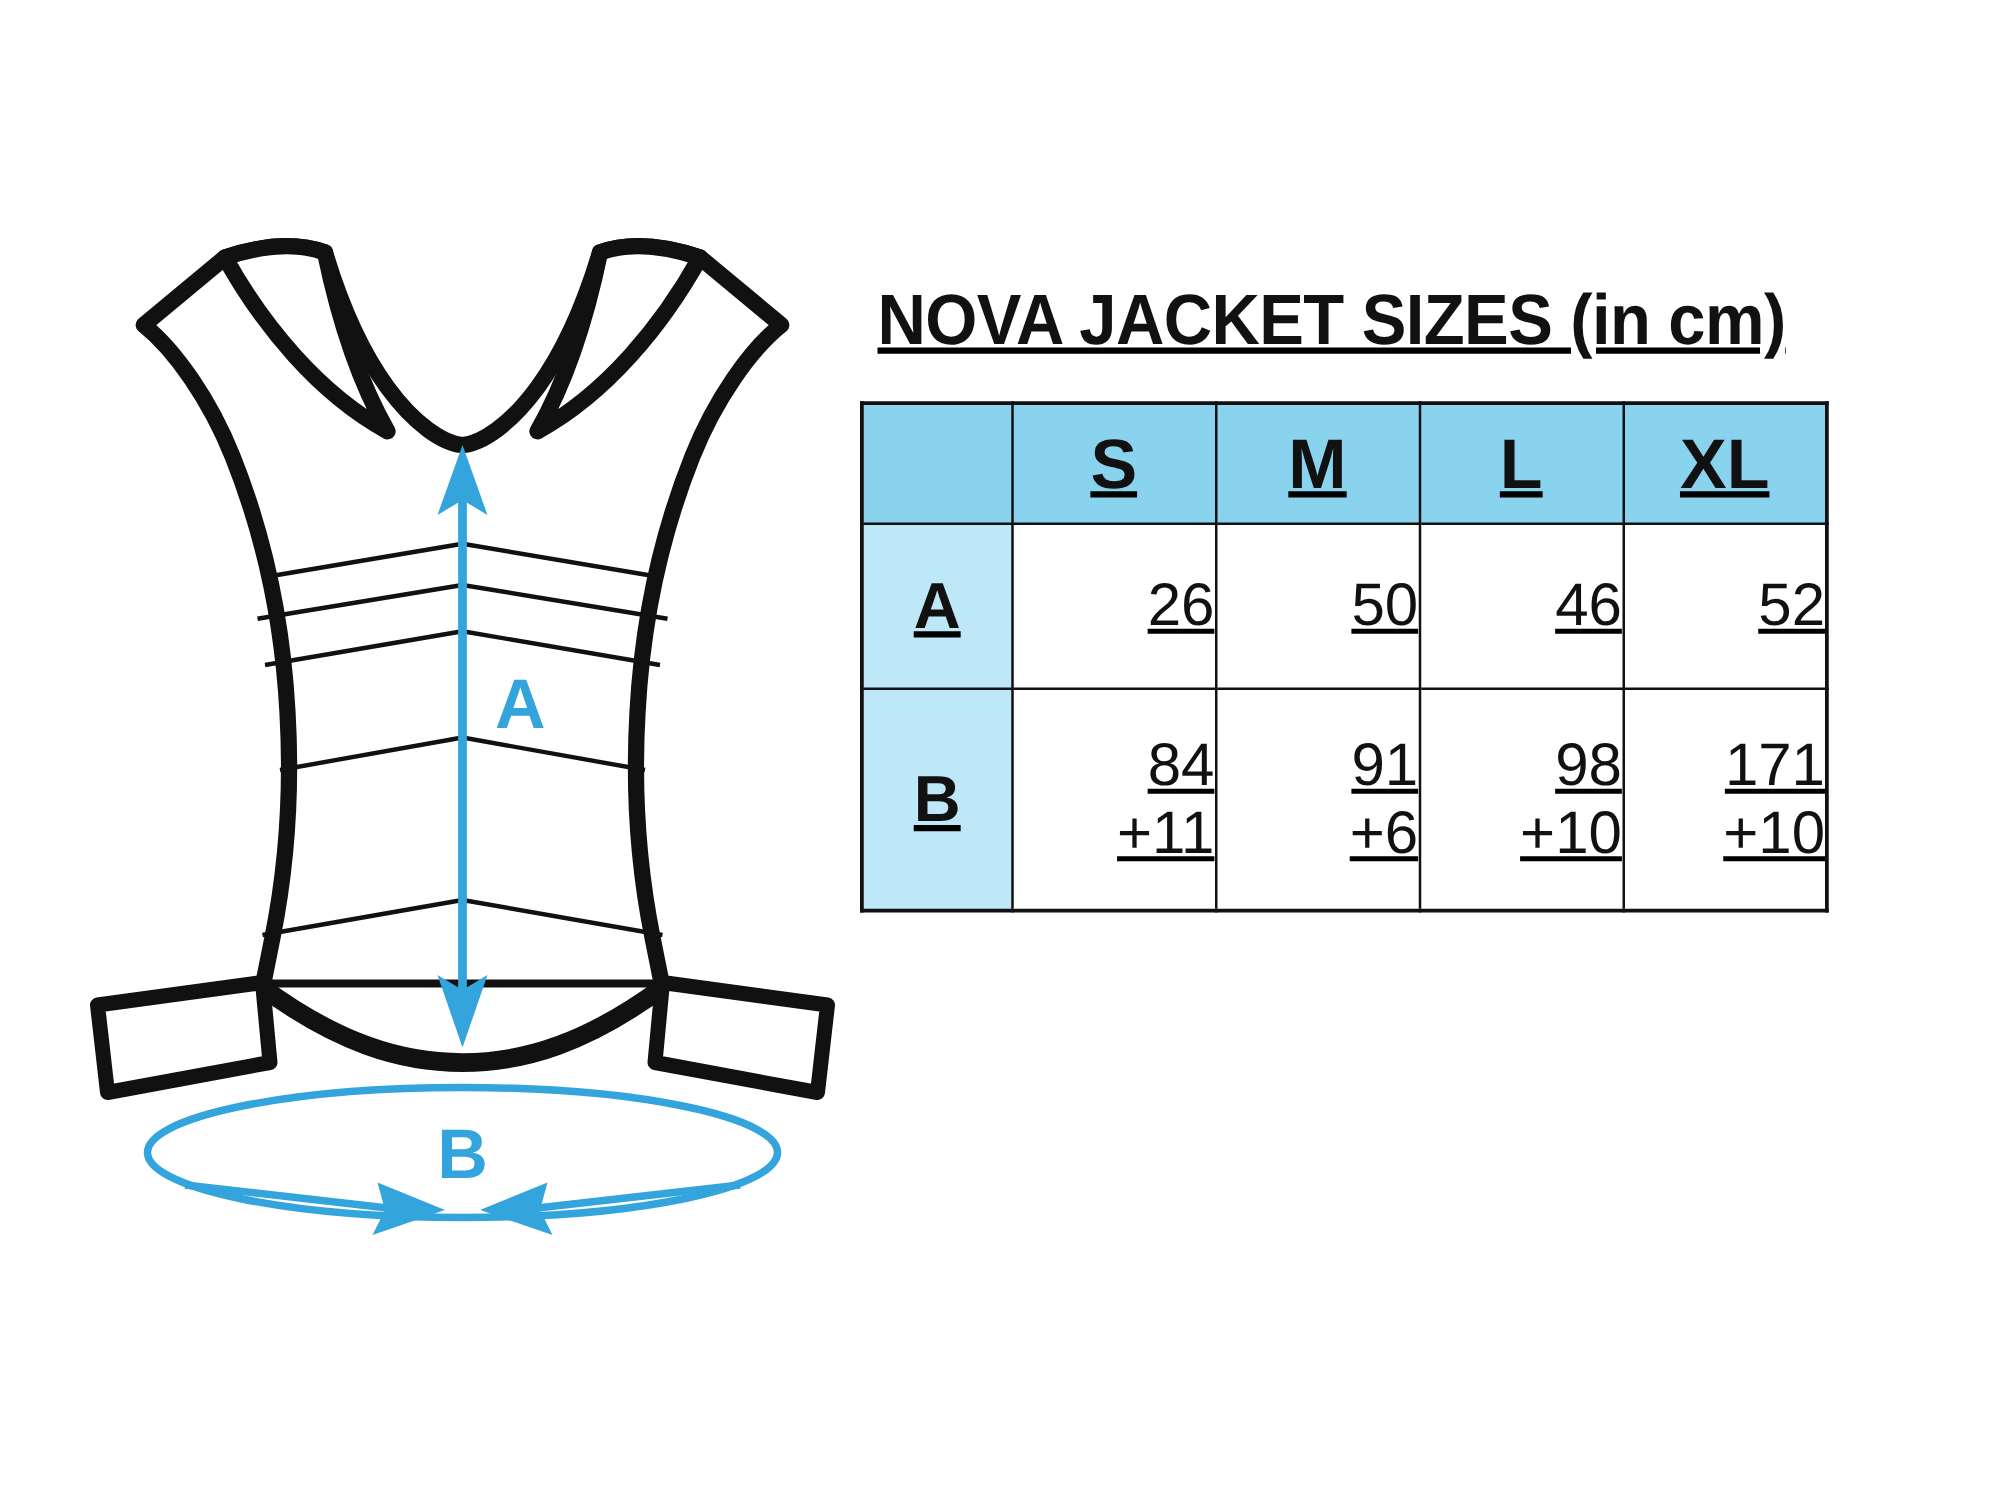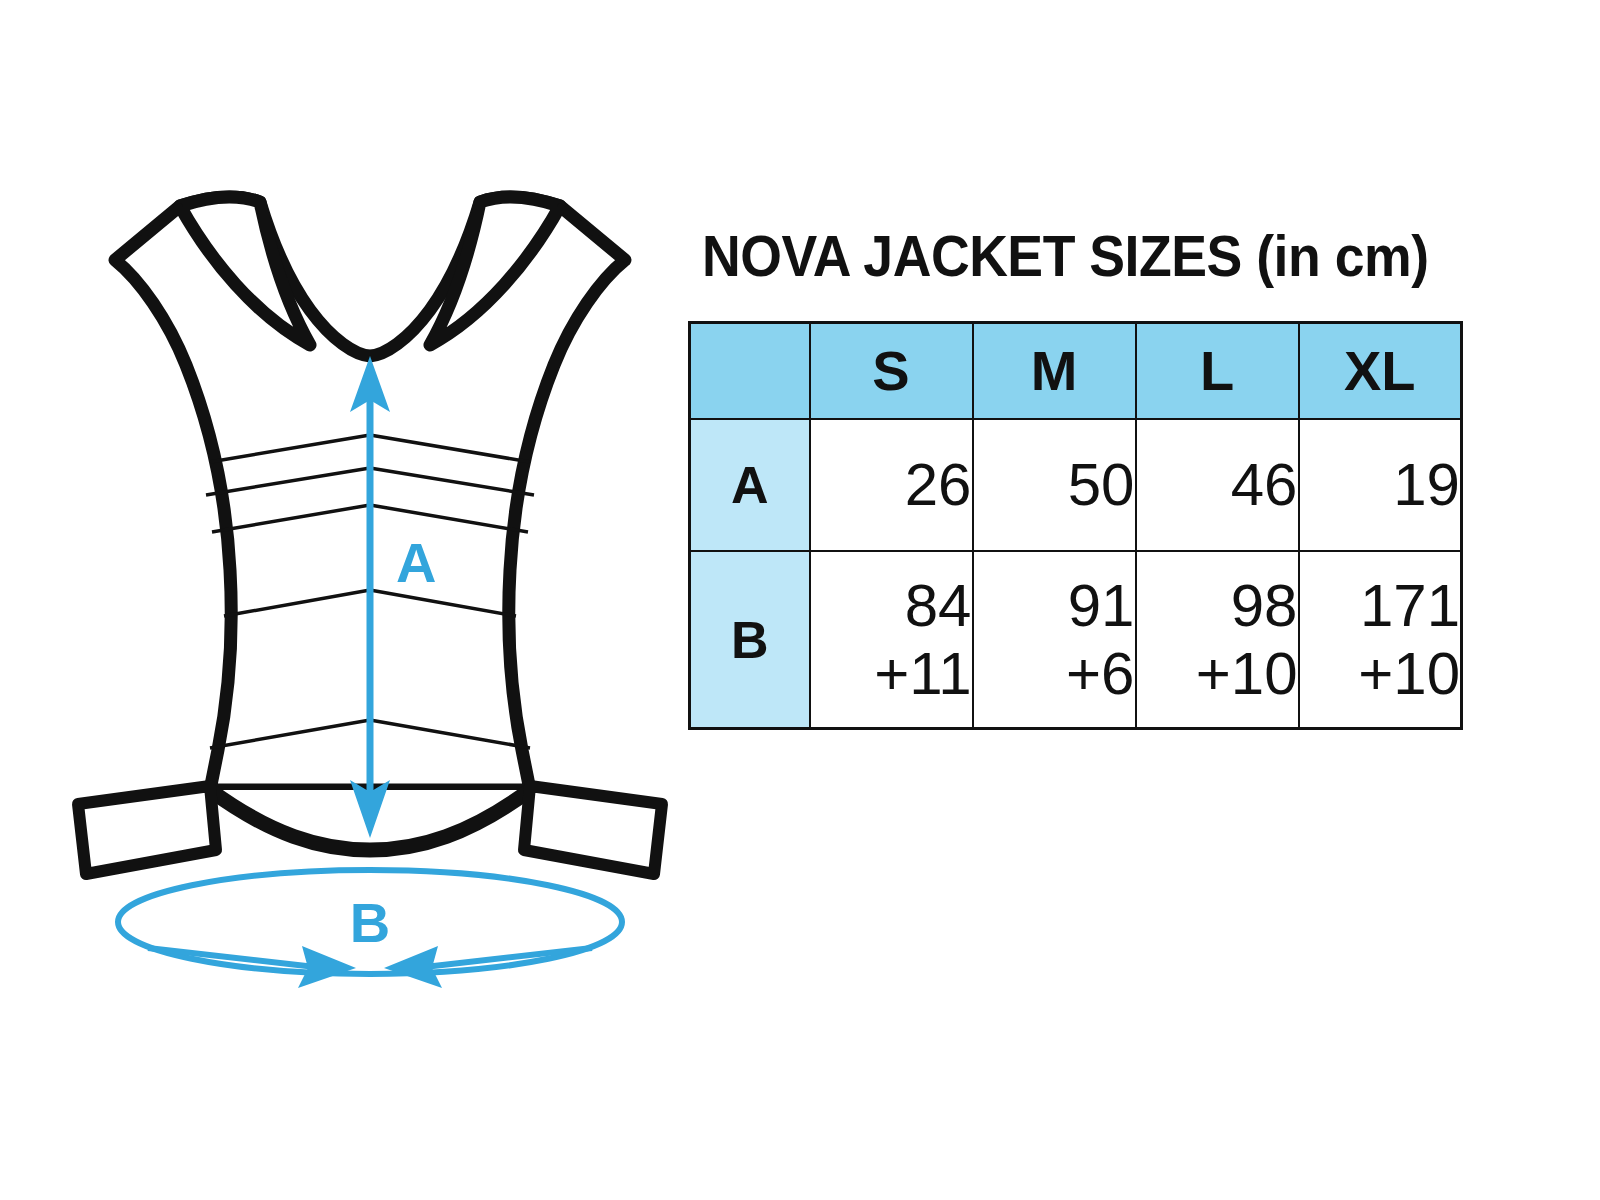--- a/index.html
+++ b/index.html
@@ -36,20 +36,21 @@
     font-size: 56px;
     letter-spacing: 0px;
   }
 
   
   #size-panel {
     position: absolute;
     left: 688px;
     top: 228px;
     width: 790px;
+    text-decoration: underline;
   }
 
   #chart-title {
     font-family: "Liberation Sans", sans-serif;
     font-weight: bold;
     font-size: 57px;
     line-height: 1.0;
     color: #111111;
     white-space: nowrap;
     letter-spacing: -0.5px;
@@ -98,21 +99,21 @@
     font-size: 52px;
     line-height: 1;
   }
 
   
   td.data-cell {
     background: #ffffff;
     text-align: right;
     vertical-align: middle;
     font-weight: normal;
-    font-size: 60px;
+    font-size: 48px;
     line-height: 1.12;
     padding: 0 28px 0 0;
     white-space: pre-line;
   }
 
   tr.row-a td { height: 130px; }
   tr.row-a td.data-cell { vertical-align: middle; }
   tr.row-b td { height: 175px; }
   tr.row-b td.data-cell { vertical-align: middle; }
 </style>
@@ -202,21 +203,21 @@
         <th>L</th>
         <th>XL</th>
       </tr>
     </thead>
     <tbody>
       <tr class="row-a">
         <td class="row-label">A</td>
         <td class="data-cell">26</td>
         <td class="data-cell">50</td>
         <td class="data-cell">46</td>
-        <td class="data-cell">19</td>
+        <td class="data-cell">52</td>
       </tr>
       <tr class="row-b">
         <td class="row-label">B</td>
         <td class="data-cell">84
 +11</td>
         <td class="data-cell">91
 +6</td>
         <td class="data-cell">98
 +10</td>
         <td class="data-cell">171

